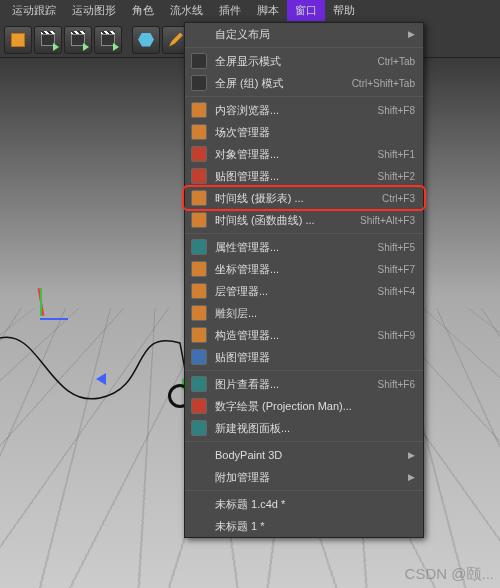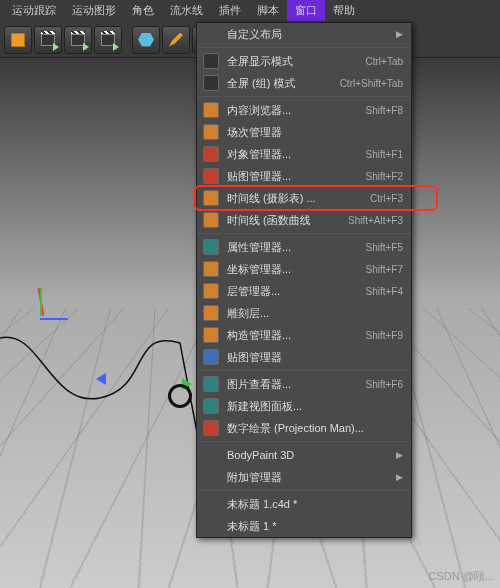--- a/index.html
+++ b/index.html
@@ -27,35 +27,35 @@
   transform: perspective(400px) rotateX(60deg); transform-origin: top; }
 .curve { position: absolute; top: 260px; left: 0; width: 200px; height: 160px; }
 .axis { position: absolute; top: 230px; left: 40px; }
 .ax-r { width: 2px; height: 28px; background: #e04040; position: absolute; transform: rotate(-10deg); }
 .ax-g { width: 2px; height: 28px; background: #40c040; position: absolute; }
 .ax-b { width: 28px; height: 2px; background: #4060ff; position: absolute; top: 30px; }
 .arrow-b { position: absolute; left: 96px; top: 315px; width: 0; height: 0; border-top: 6px solid transparent; border-bottom: 6px solid transparent; border-right: 10px solid #4060ff; }
 .arrow-g { position: absolute; left: 182px; top: 320px; width: 0; height: 0; border-top: 6px solid transparent; border-bottom: 6px solid transparent; border-left: 10px solid #40c040; }
 .gizmo-dot { position: absolute; left: 168px; top: 326px; width: 24px; height: 24px; border: 3px solid #111; border-radius: 50%; }
 
-.dropdown { position: absolute; top: 22px; left: 196px; width: 216px; background: #4a4a4a; border: 1px solid #222; box-shadow: 2px 2px 6px rgba(0,0,0,.6); font-size: 11px; color: #ddd; }
+.dropdown { position: absolute; top: 22px; left: 184px; width: 240px; background: #4a4a4a; border: 1px solid #222; box-shadow: 2px 2px 6px rgba(0,0,0,.6); font-size: 11px; color: #ddd; }
 .dd-item { display: flex; align-items: center; height: 22px; padding: 0 8px 0 6px; gap: 8px; cursor: pointer; position: relative; }
 .dd-icon { width: 16px; height: 16px; background: #333; border: 1px solid #666; border-radius: 2px; flex-shrink: 0; display: flex; align-items: center; justify-content: center; font-size: 9px; }
 .dd-icon.blank { background: transparent; border: none; }
 .dd-label { flex: 1; white-space: nowrap; overflow: hidden; }
 .dd-shortcut { color: #aaa; font-size: 10px; padding-left: 30px; }
 .dd-arrow { color: #aaa; font-size: 9px; }
 .dd-sep { height: 1px; background: #333; margin: 2px 0; border-top: 1px solid #555; }
 .dd-highlight { position: absolute; border: 2px solid #ff3020; border-radius: 6px; pointer-events: none; }
 .ic-orange { background: #d08030; }
 .ic-red { background: #c04030; }
 .ic-blue { background: #4070b0; }
 .ic-teal { background: #308080; }
 
-.watermark { position: absolute; right: 6px; bottom: 4px; font-size: 11px; color: rgba(120,120,120,.6); font-family: sans-serif; }
+.watermark { position: absolute; right: 6px; bottom: 4px; font-size: 15px; color: rgba(120,120,120,.6); font-family: sans-serif; }
 </style>
 </head>
 <body>
 
 <div class="menubar">
   <span class="menubar-item">运动跟踪</span>
   <span class="menubar-item">运动图形</span>
   <span class="menubar-item">角色</span>
   <span class="menubar-item">流水线</span>
   <span class="menubar-item">插件</span>
@@ -183,27 +183,27 @@
       <span class="dd-icon ic-blue"></span>
       <span class="dd-label">贴图管理器</span>
     </div>
     <div class="dd-sep"></div>
     <div class="dd-item">
       <span class="dd-icon ic-teal"></span>
       <span class="dd-label">图片查看器...</span>
       <span class="dd-shortcut">Shift+F6</span>
     </div>
     <div class="dd-item">
+      <span class="dd-icon ic-red"></span>
+      <span class="dd-label">数字绘景 (Projection Man)...</span>
+    </div>
+    <div class="dd-item">
       <span class="dd-icon ic-teal"></span>
       <span class="dd-label">新建视图面板...</span>
     </div>
-    <div class="dd-item">
-      <span class="dd-icon ic-red"></span>
-      <span class="dd-label">数字绘景 (Projection Man)...</span>
-    </div>
     <div class="dd-sep"></div>
     <div class="dd-item">
       <span class="dd-icon blank"></span>
       <span class="dd-label">BodyPaint 3D</span>
       <span class="dd-arrow">▶</span>
     </div>
     <div class="dd-item">
       <span class="dd-icon blank"></span>
       <span class="dd-label">附加管理器</span>
       <span class="dd-arrow">▶</span>

